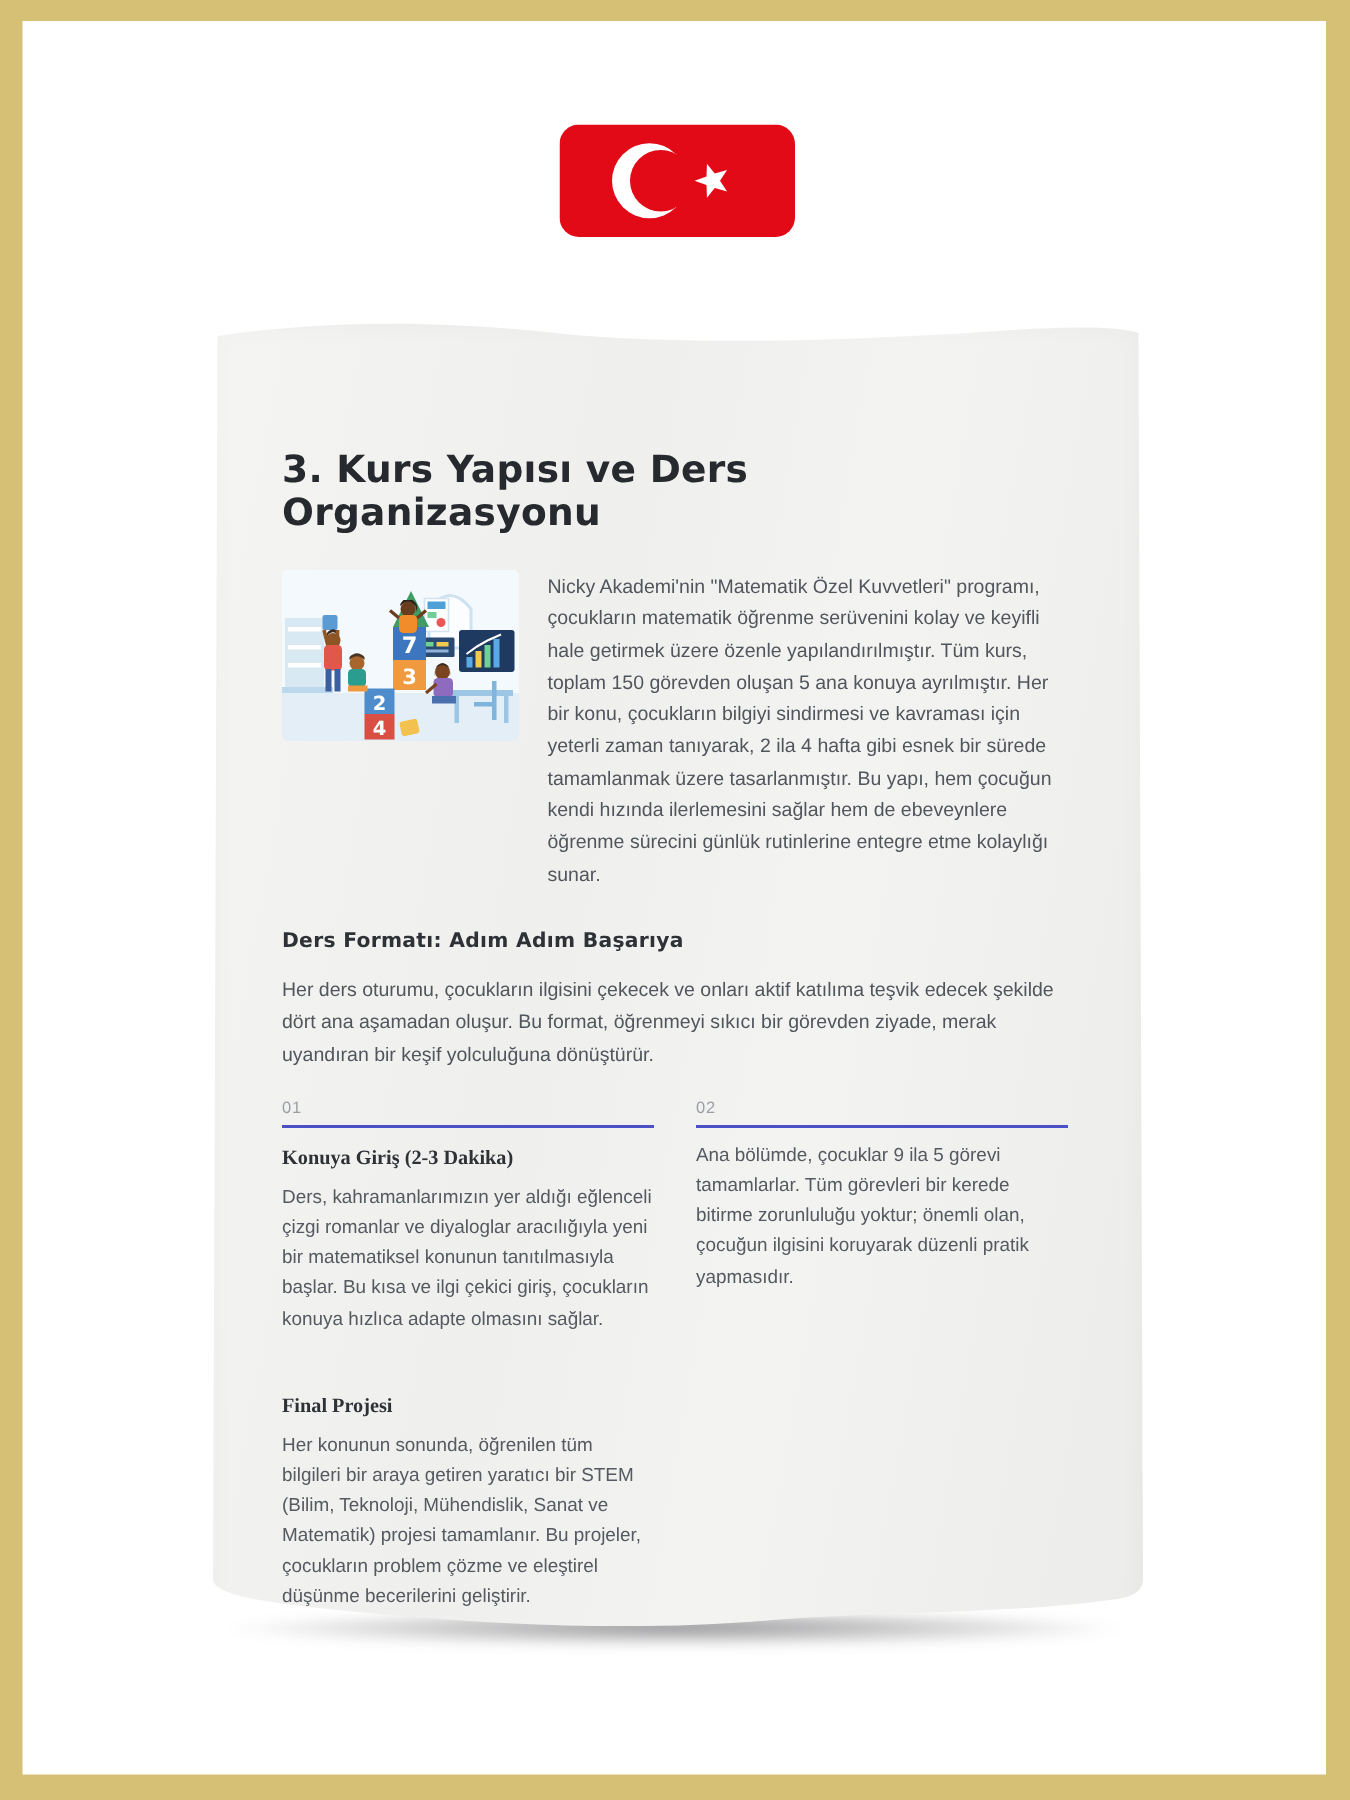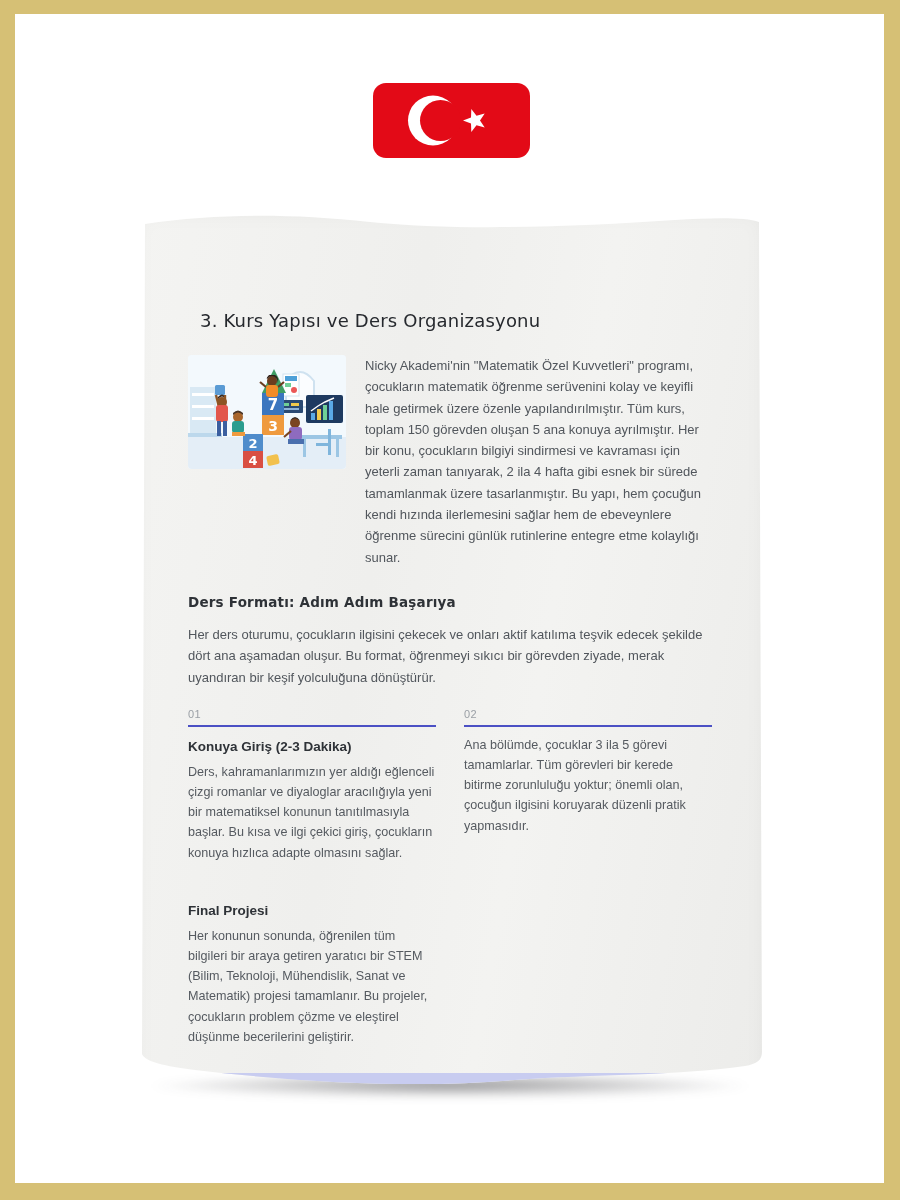--- a/index.html
+++ b/index.html
@@ -28,22 +28,22 @@
     position:absolute;left:135px;top:212px;width:630px;height:890px;z-index:1;
     background:linear-gradient(100deg,#f4f4f2 0%,#efefed 38%,#f3f3f1 62%,#ececea 100%);
     border-radius:8px;
     clip-path:path("M 10 12 C 80 2, 150 1, 235 10 C 320 19, 440 15, 540 8 C 575 6, 610 5, 624 10 L 627 840 C 627 848, 622 852, 610 854 C 540 864, 460 862, 380 868 C 290 876, 180 872, 60 858 C 30 854, 10 850, 7 842 Z");
     box-shadow:inset 0 0 22px rgba(0,0,0,.05);
     box-sizing:border-box;
     padding:86px 53px 0 53px;
   }
 
   .page-title{
-    margin:12px;font-family:"DejaVu Sans", sans-serif;
-    font-size:18px;font-weight:400;letter-spacing:.2px;color:#26292e;
+    margin:0;font-family:"DejaVu Sans", sans-serif;
+    font-size:25px;font-weight:700;letter-spacing:.2px;color:#26292e;
   }
 
   .intro-row{display:flex;margin-top:24px;}
   .illustration{
     flex:0 0 158px;width:158px;height:114px;border-radius:4px;overflow:hidden;
     background:#f3f9fd;
   }
   .intro-text{
     margin:0 0 0 19px;flex:1;font-size:13px;line-height:21.3px;color:#51565c;
   }
@@ -56,21 +56,21 @@
 
   .steps-grid{
     margin-top:20px;display:grid;grid-template-columns:1fr 1fr;
     column-gap:22px;row-gap:24px;gap:28px;
   }
   .step-number{
     font-size:11px;color:#9ba0a6;letter-spacing:.5px;
     padding-bottom:5px;border-bottom:2px solid #4b50c4;
   }
   .step-title{
-    margin:12px 0 0 0;font-family:Liberation Sans, sans-serif;
+    margin:12px 0 0 0;font-family:Liberation Serif, serif;
     font-size:13.5px;font-weight:700;color:#2e3237;
   }
   .step-body{margin:8px 0 0 0;font-size:12.6px;line-height:20.2px;color:#555a60;}
 
   .note-box{
     margin-top:26px;background:#c8ccf0;border-radius:10px;
     padding:14px 18px 14px 15px;display:flex;align-items:flex-start;
   }
   .note-icon{flex:0 0 15px;margin:3px 10px 0 0;}
   .note-text{margin:0;font-size:12.6px;line-height:20.6px;color:#30343f;}
@@ -181,21 +181,21 @@
   <p class="section-intro">Her ders oturumu, çocukların ilgisini çekecek ve onları aktif katılıma teşvik edecek şekilde dört ana aşamadan oluşur. Bu format, öğrenmeyi sıkıcı bir görevden ziyade, merak uyandıran bir keşif yolculuğuna dönüştürür.</p>
 
   <div class="steps-grid">
     <div class="step">
       <div class="step-number">01</div>
       <h3 class="step-title">Konuya Giriş (2-3 Dakika)</h3>
       <p class="step-body">Ders, kahramanlarımızın yer aldığı eğlenceli çizgi romanlar ve diyaloglar aracılığıyla yeni bir matematiksel konunun tanıtılmasıyla başlar. Bu kısa ve ilgi çekici giriş, çocukların konuya hızlıca adapte olmasını sağlar.</p>
     </div>
     <div class="step">
       <div class="step-number">02</div>
-      <p class="step-body">Ana bölümde, çocuklar 3 ila 5 görevi tamamlarlar. Tüm görevleri bir kerede bitirme zorunluluğu yoktur; önemli olan, çocuğun ilgisini koruyarak düzenli pratik yapmasıdır.</p>
+      <p class="step-body">Ana bölümde, çocuklar 9 ila 5 görevi tamamlarlar. Tüm görevleri bir kerede bitirme zorunluluğu yoktur; önemli olan, çocuğun ilgisini koruyarak düzenli pratik yapmasıdır.</p>
     </div>
     <div class="step">
       <h3 class="step-title">Final Projesi</h3>
       <p class="step-body">Her konunun sonunda, öğrenilen tüm bilgileri bir araya getiren yaratıcı bir STEM (Bilim, Teknoloji, Mühendislik, Sanat ve Matematik) projesi tamamlanır. Bu projeler, çocukların problem çözme ve eleştirel düşünme becerilerini geliştirir.</p>
     </div>
   </div>
 
   <div class="note-box">
     <svg class="note-icon" width="15" height="15" viewBox="0 0 15 15">
       <rect x="1.2" y="1.2" width="11.6" height="10.2" rx="2.6" fill="none" stroke="#37335f" stroke-width="1.6"></rect>

